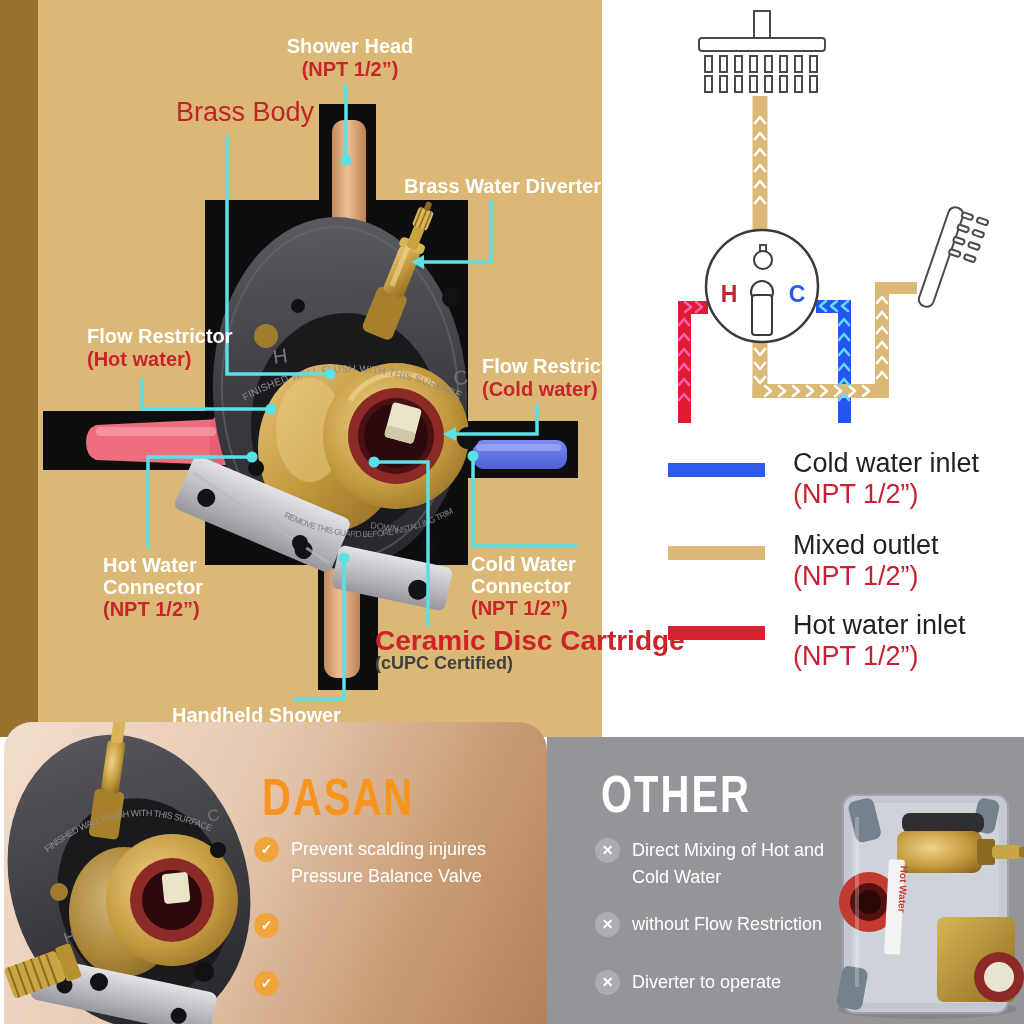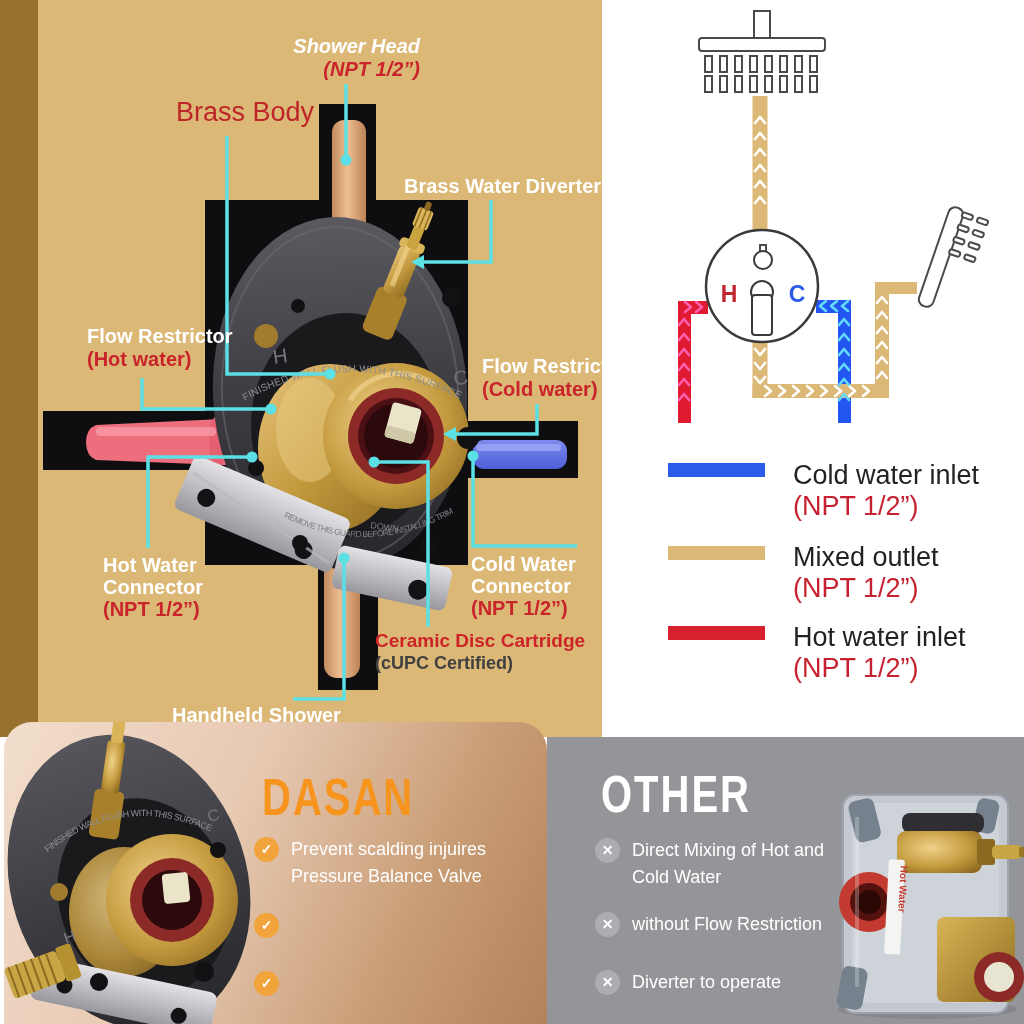--- a/index.html
+++ b/index.html
@@ -7,27 +7,27 @@
           font-family:"Liberation Sans",sans-serif;}
   .abs{position:absolute;}
   
   .gold-strip{left:0;top:0;width:38px;height:737px;background:#97722F;}
   .tan-bg{left:38px;top:0;width:564px;height:737px;background:#DCB876;}
   .white-col{left:602px;top:0;width:422px;height:737px;background:#ffffff;}
   svg.overlay{left:0;top:0;width:1024px;height:737px;}
   
   .lbl{position:absolute;color:#fff;font-weight:600;font-size:20px;line-height:23px;}
   .lbl .red{color:#C9242B;font-weight:600;}
-  .lbl-center{text-align:right;font-style:italic;}
+  .lbl-center{text-align:center;}
   .lbl-brass-body{color:#BE2529;font-weight:400;font-size:27px;}
-  .lbl-ceramic .t{color:#CE2328;font-weight:700;font-size:19px;line-height:25px;}
+  .lbl-ceramic .t{color:#CE2328;font-weight:700;font-size:28px;line-height:25px;}
   .lbl-ceramic .s{color:#404040;font-weight:700;font-size:18px;line-height:20px;}
   
   .legend-swatch{position:absolute;left:668px;width:97px;height:14px;}
-  .legend-label{position:absolute;left:793px;font-size:27px;line-height:31px;color:#222;margin-top:12px;}
+  .legend-label{position:absolute;left:793px;font-size:27px;line-height:31px;color:#222;}
   .legend-label .red{color:#C72030;}
   
   .dasan-card{left:4px;top:722px;width:543px;height:302px;border-radius:28px 28px 0 0;
       background:linear-gradient(115deg,#F2DDCC 0%,#E7C9B2 40%,#C79B73 75%,#B3825A 100%);overflow:hidden;}
   .other-panel{left:547px;top:737px;width:477px;height:287px;background:#949598;overflow:hidden;}
   .card-title{position:absolute;font-weight:700;font-size:40px;letter-spacing:2px;
       transform:scaleY(1.3);transform-origin:top left;}
   .dasan-title{left:258px;top:46px;color:#F7941D;}
   .other-title{left:54px;top:28px;color:#ffffff;}
   .item{position:absolute;display:flex;gap:12px;align-items:flex-start;color:#fff;font-size:18px;line-height:27px;}

